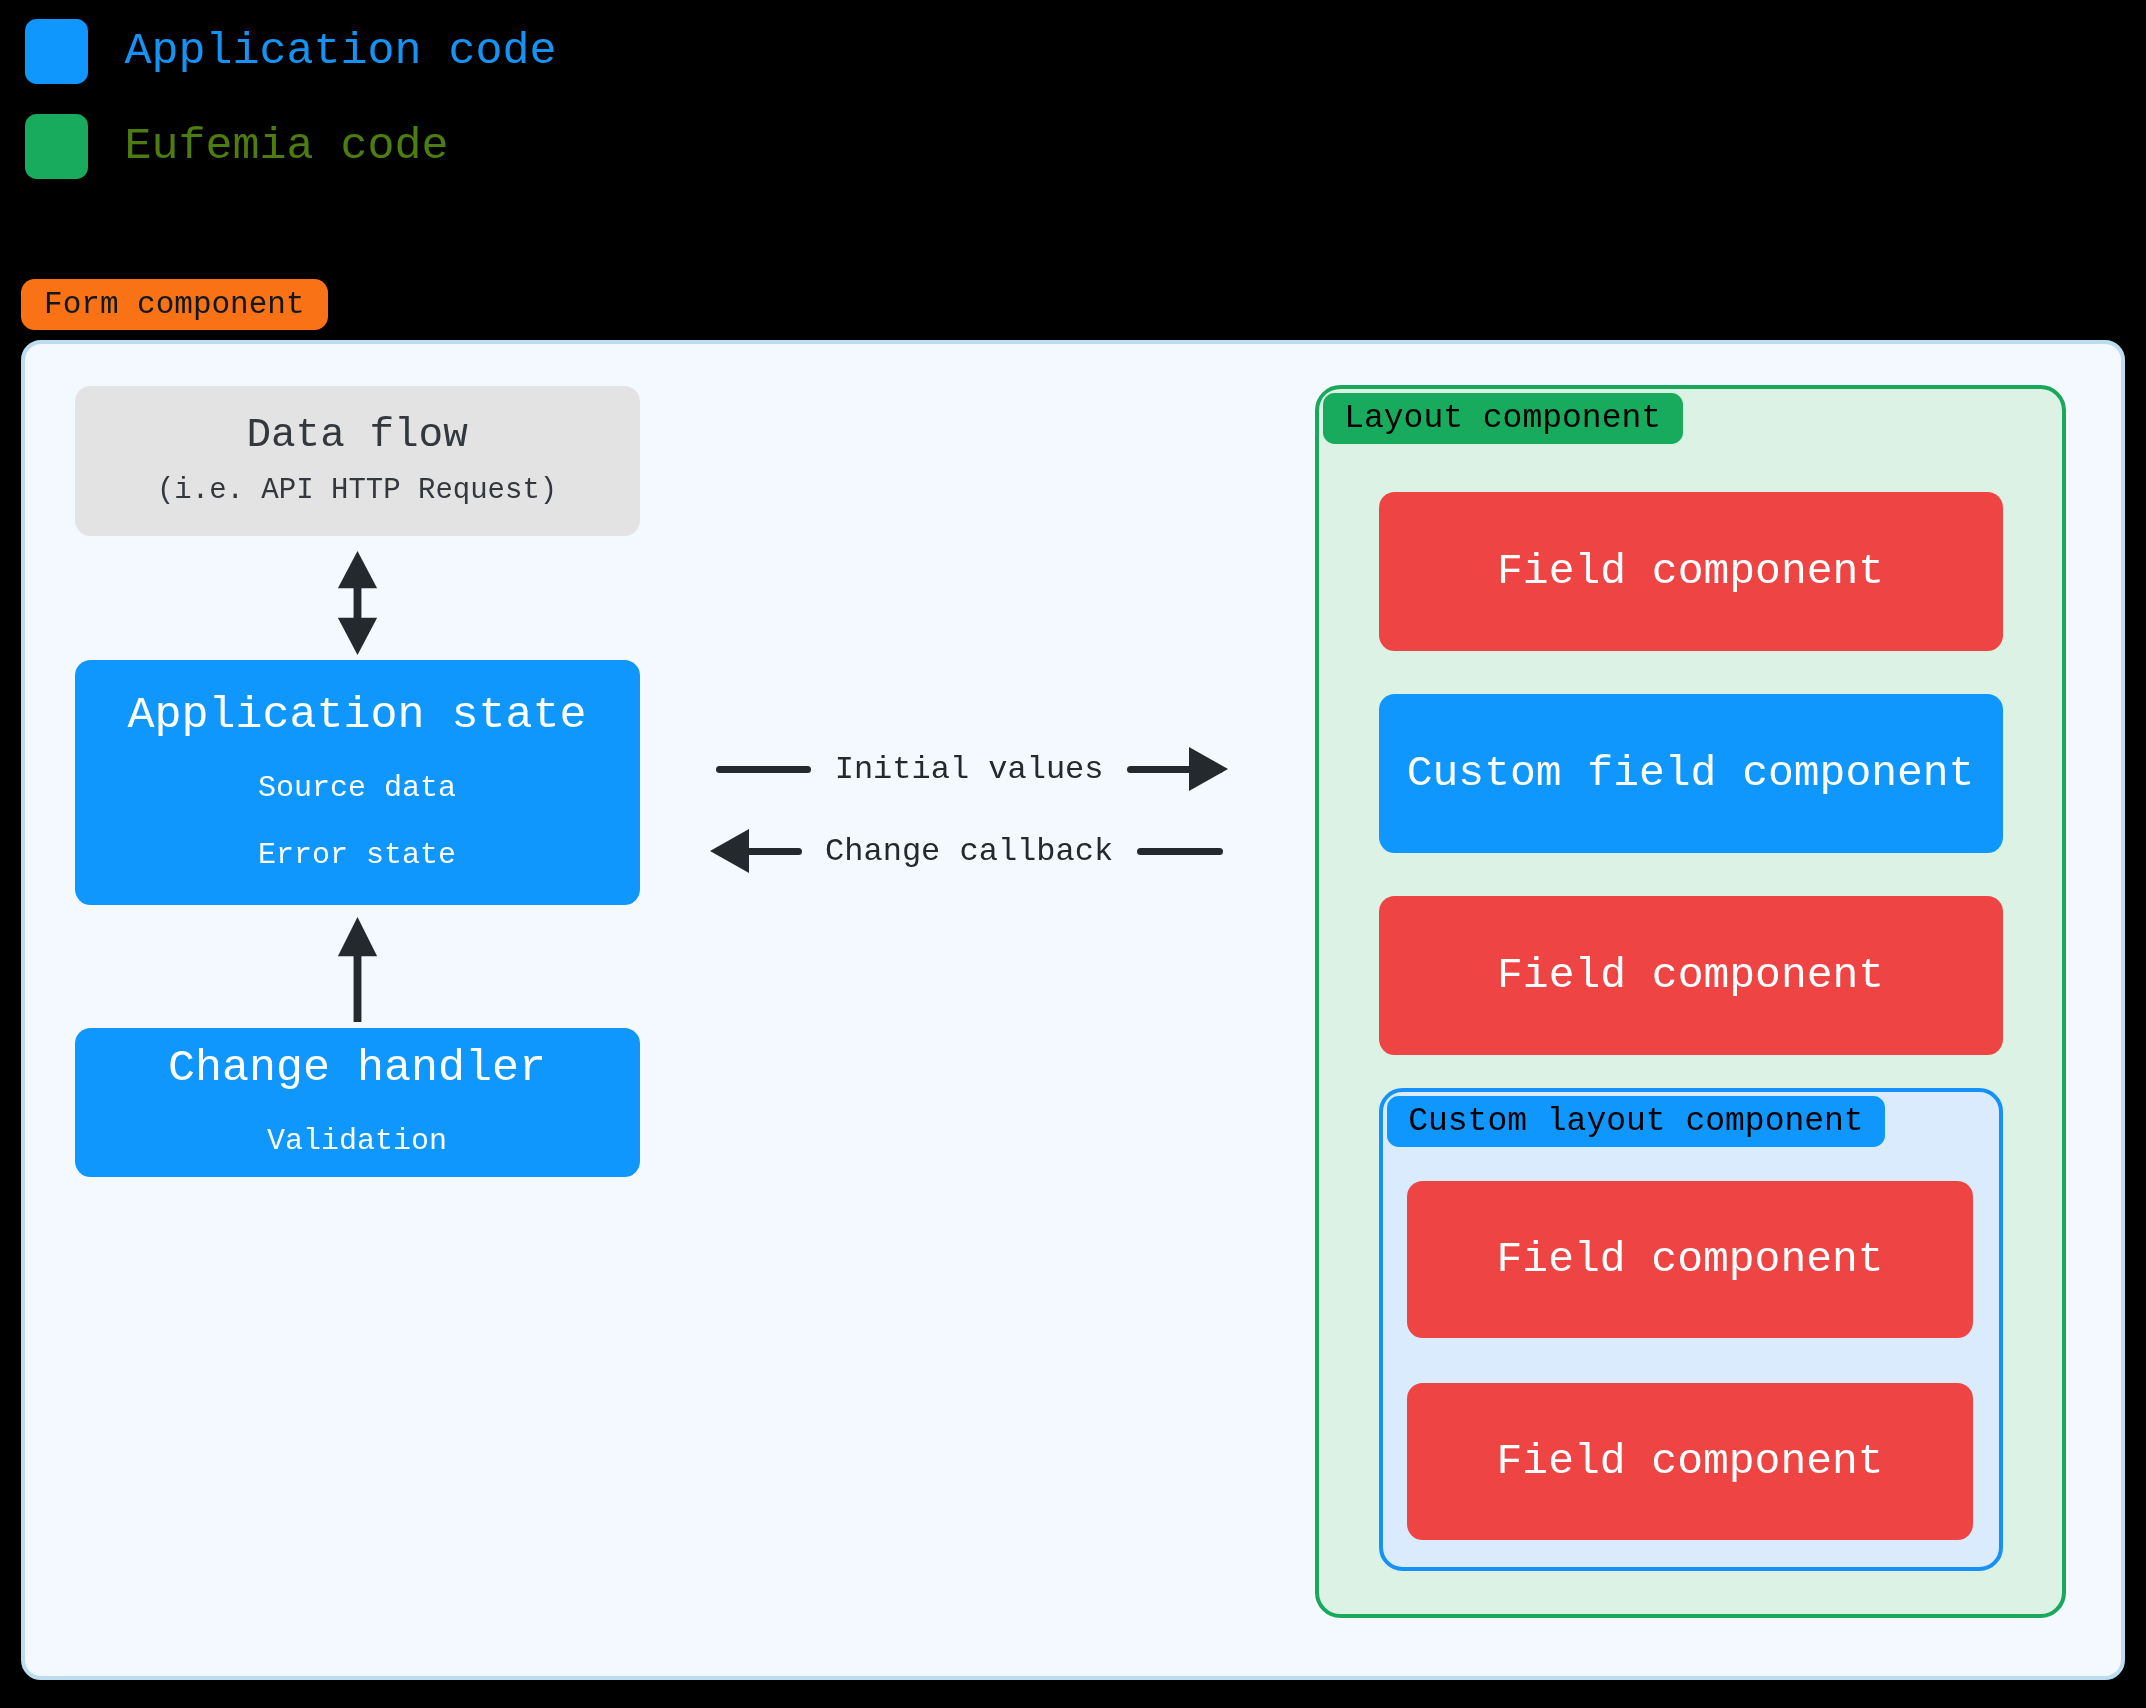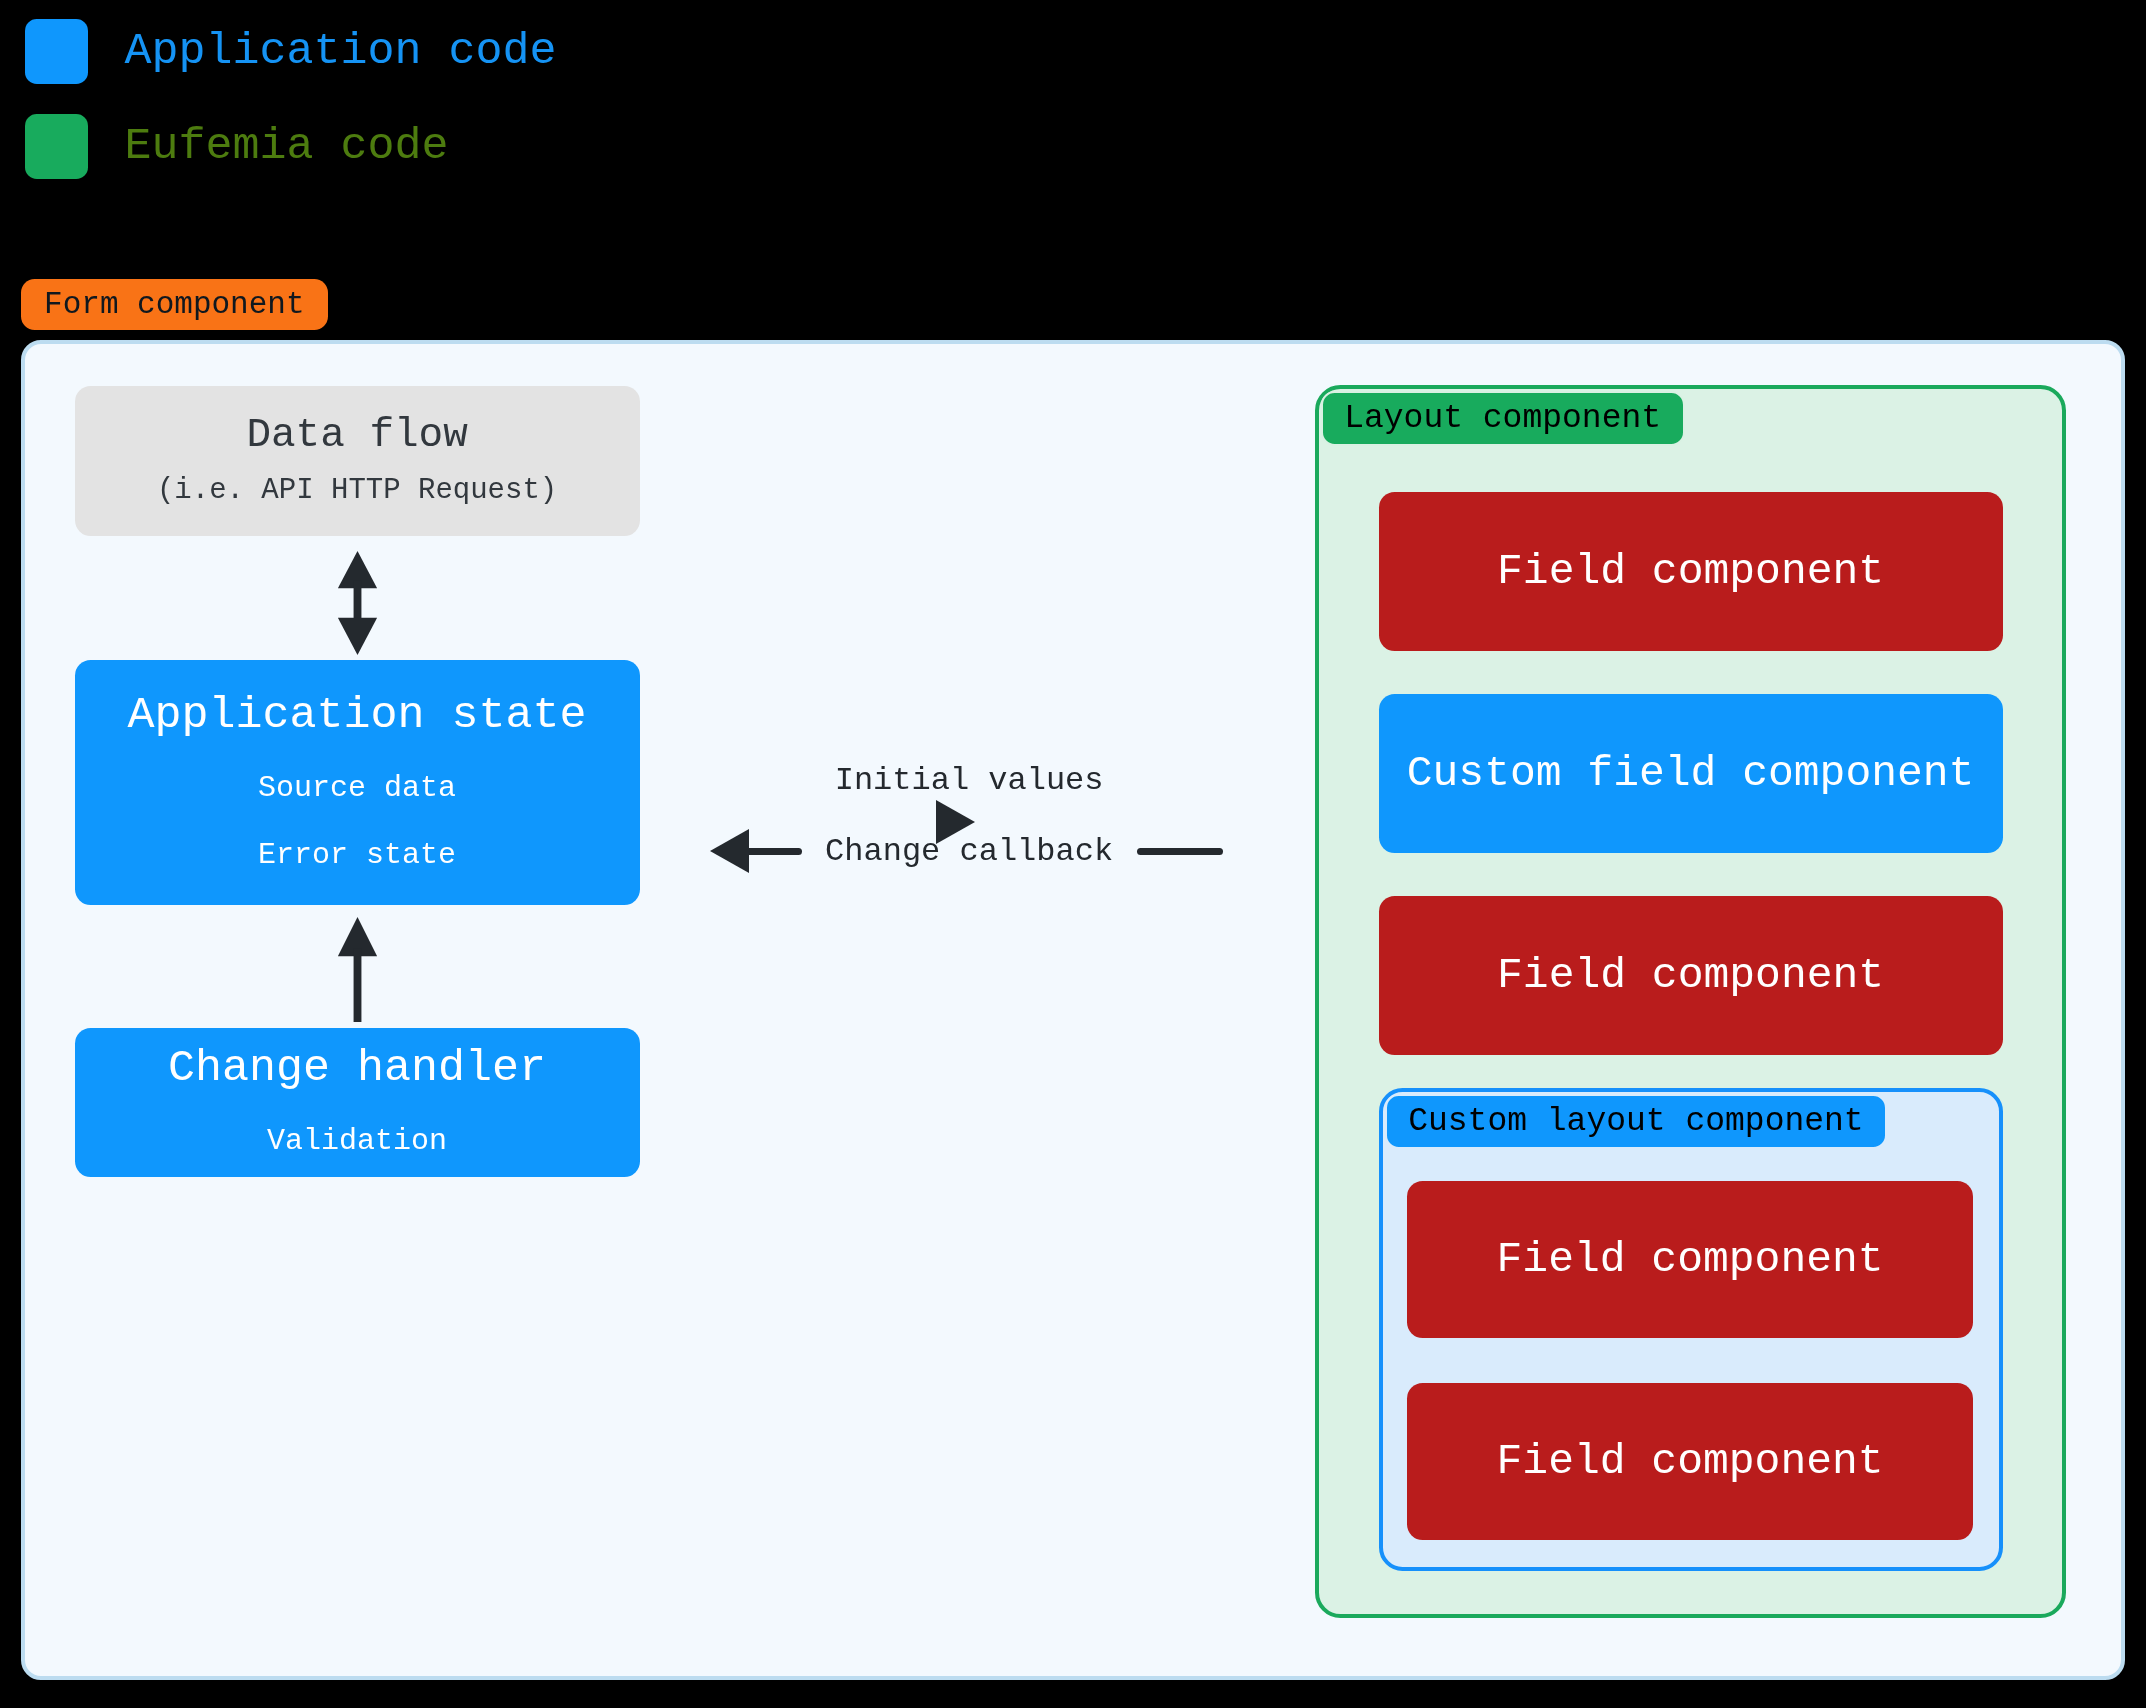--- a/index.html
+++ b/index.html
@@ -30,21 +30,21 @@
   .box{position:absolute;display:flex;flex-direction:column;align-items:center;justify-content:center;
        border-radius:15.7px;text-align:center;}
   .box-title{font-size:45px;line-height:1.25;}
   .box-line{font-size:30px;line-height:1.45;}
   .box-gray{background:#e3e3e3;color:#32383e;}
   .box-gray .box-title{font-size:41px;}
   .box-gray .box-line{font-size:29px;}
   .box-blue{background:#0f97fd;color:#ffffff;}
   .fbox{position:absolute;display:flex;align-items:center;justify-content:center;
         border-radius:15.7px;font-size:43px;color:#ffffff;text-align:center;}
-  .fbox-green{background:#b91c1c;}
+  .fbox-green{background:#ef4444;}
   .fbox-blue{background:#0f97fd;}
   
   .layout-container{
     position:absolute;left:1290px;top:41px;width:751px;height:1233px;box-sizing:border-box;
     background:#dbf2e5;border:4.9px solid #1aa95c;border-radius:25.5px;
   }
   .custom-layout-container{
     position:absolute;left:60px;top:699px;width:624px;height:483px;box-sizing:border-box;
     background:#d9ebfc;border:4.9px solid #1690fb;border-radius:23.5px;
   }
@@ -111,21 +111,21 @@
     <svg class="arrow-v" style="left:305px;top:573px;" width="55" height="105" viewBox="0 0 56 107">
       <polygon points="28,0 8,40 48,40" fill="#24292e"></polygon>
       <rect x="24" y="32" width="8" height="75" fill="#24292e"></rect>
     </svg>
 
     <div class="box box-blue" style="left:50px;top:684px;width:565px;height:149px;gap:23px;">
       <div class="box-title">Change handler</div>
       <div class="box-line">Validation</div>
     </div>
 
-    <div class="harrow" style="top:394px;flex-direction:column;">
+    <div class="harrow" style="top:404px;">
       <span class="hline"></span>
       <span class="harrow-label">Initial values</span>
       <span class="hline cap-right"></span>
     </div>
 
     <div class="harrow" style="top:486px;">
       <span class="hline cap-left"></span>
       <span class="harrow-label">Change callback</span>
       <span class="hline"></span>
     </div>

